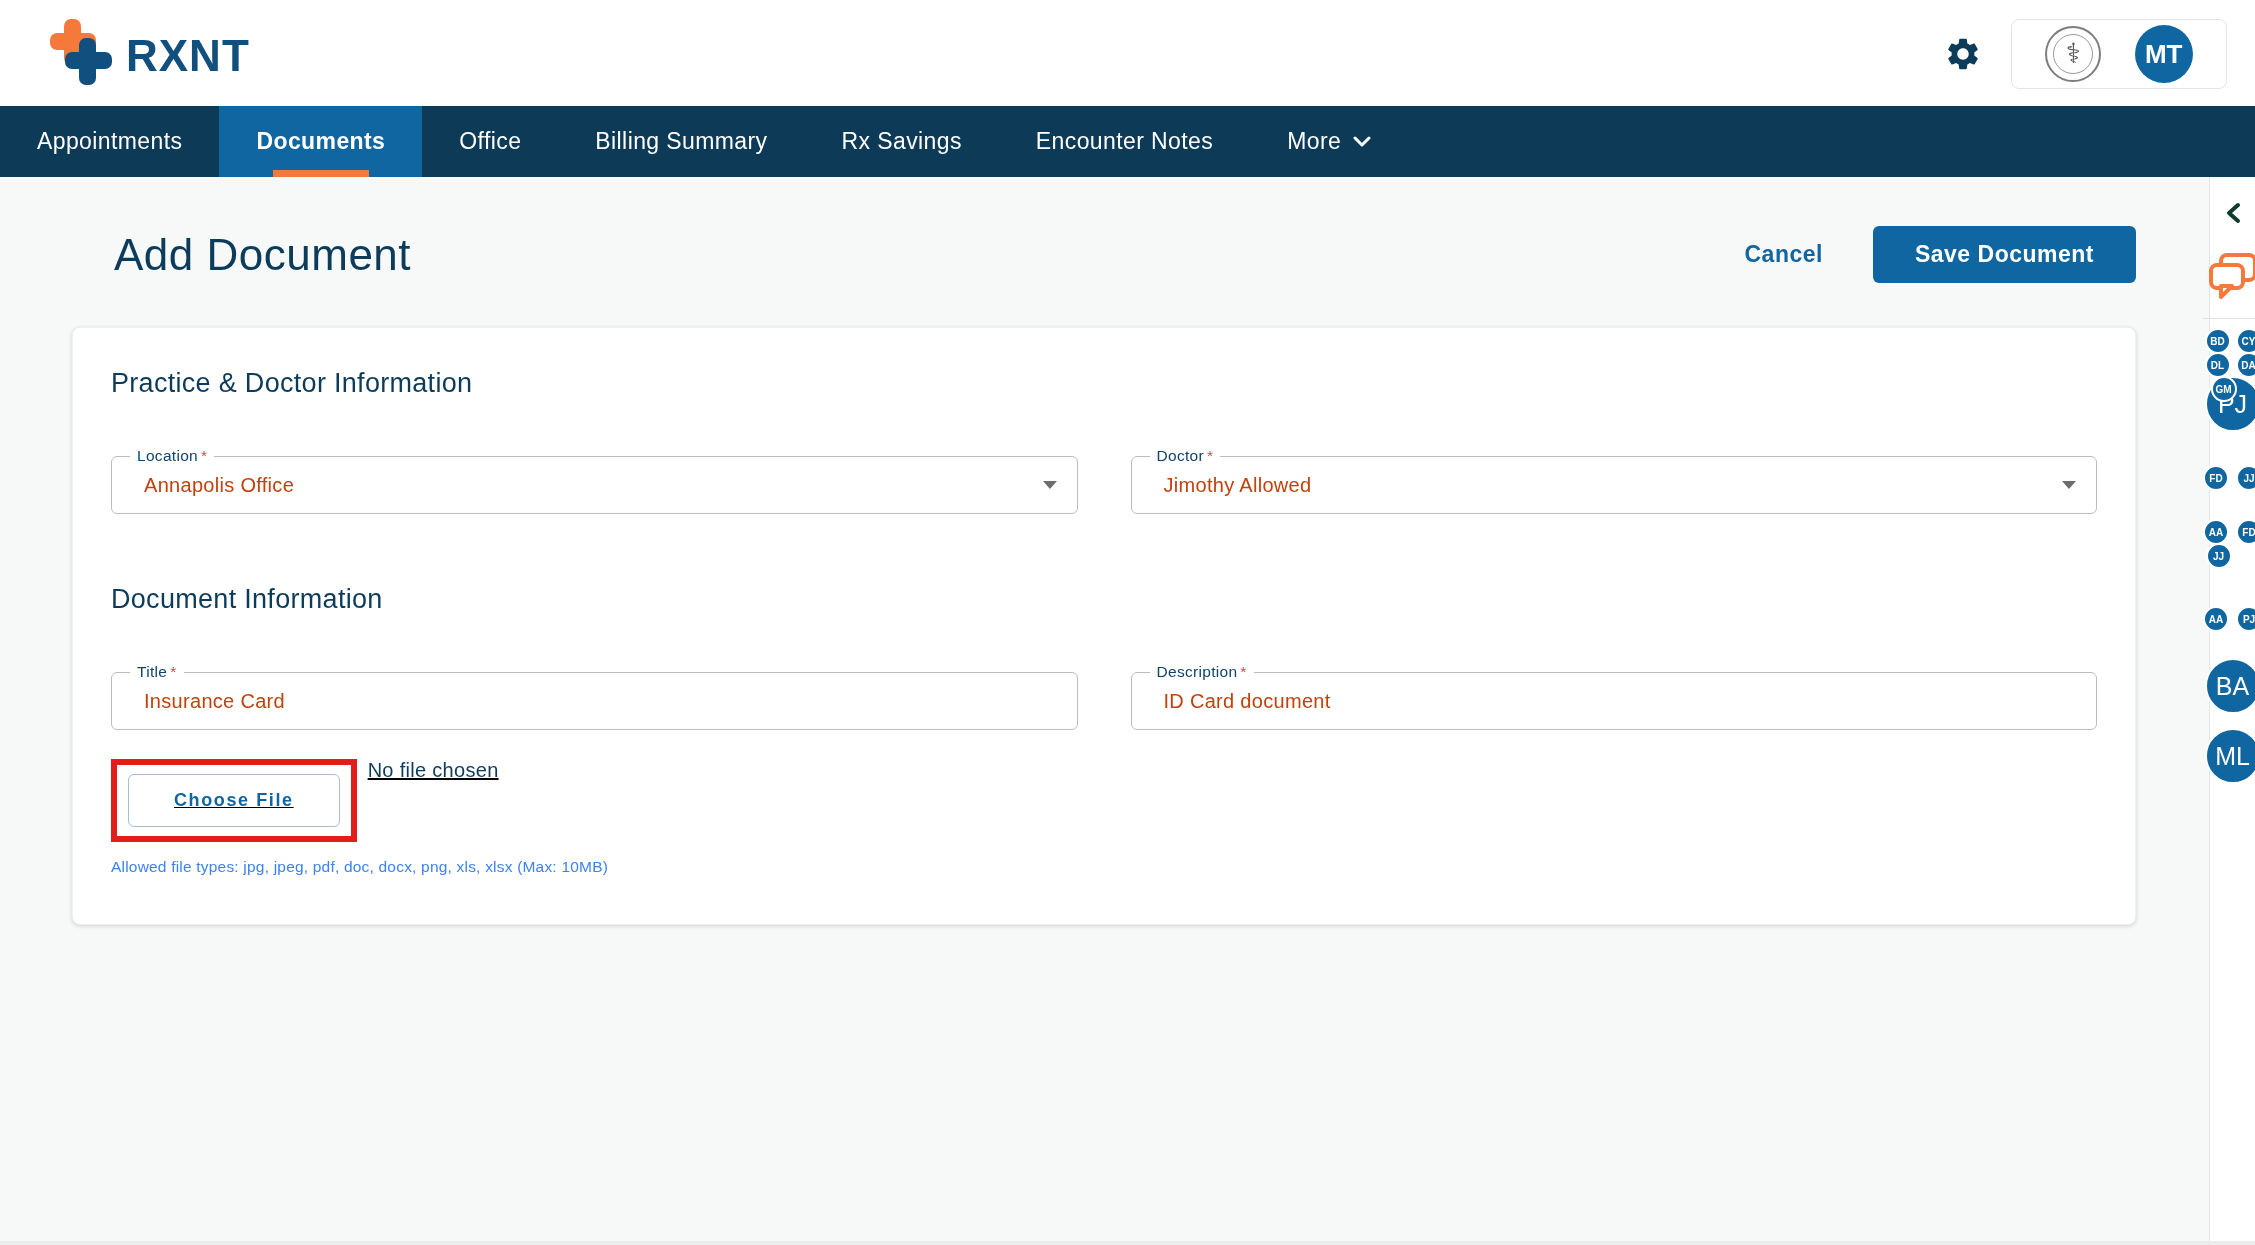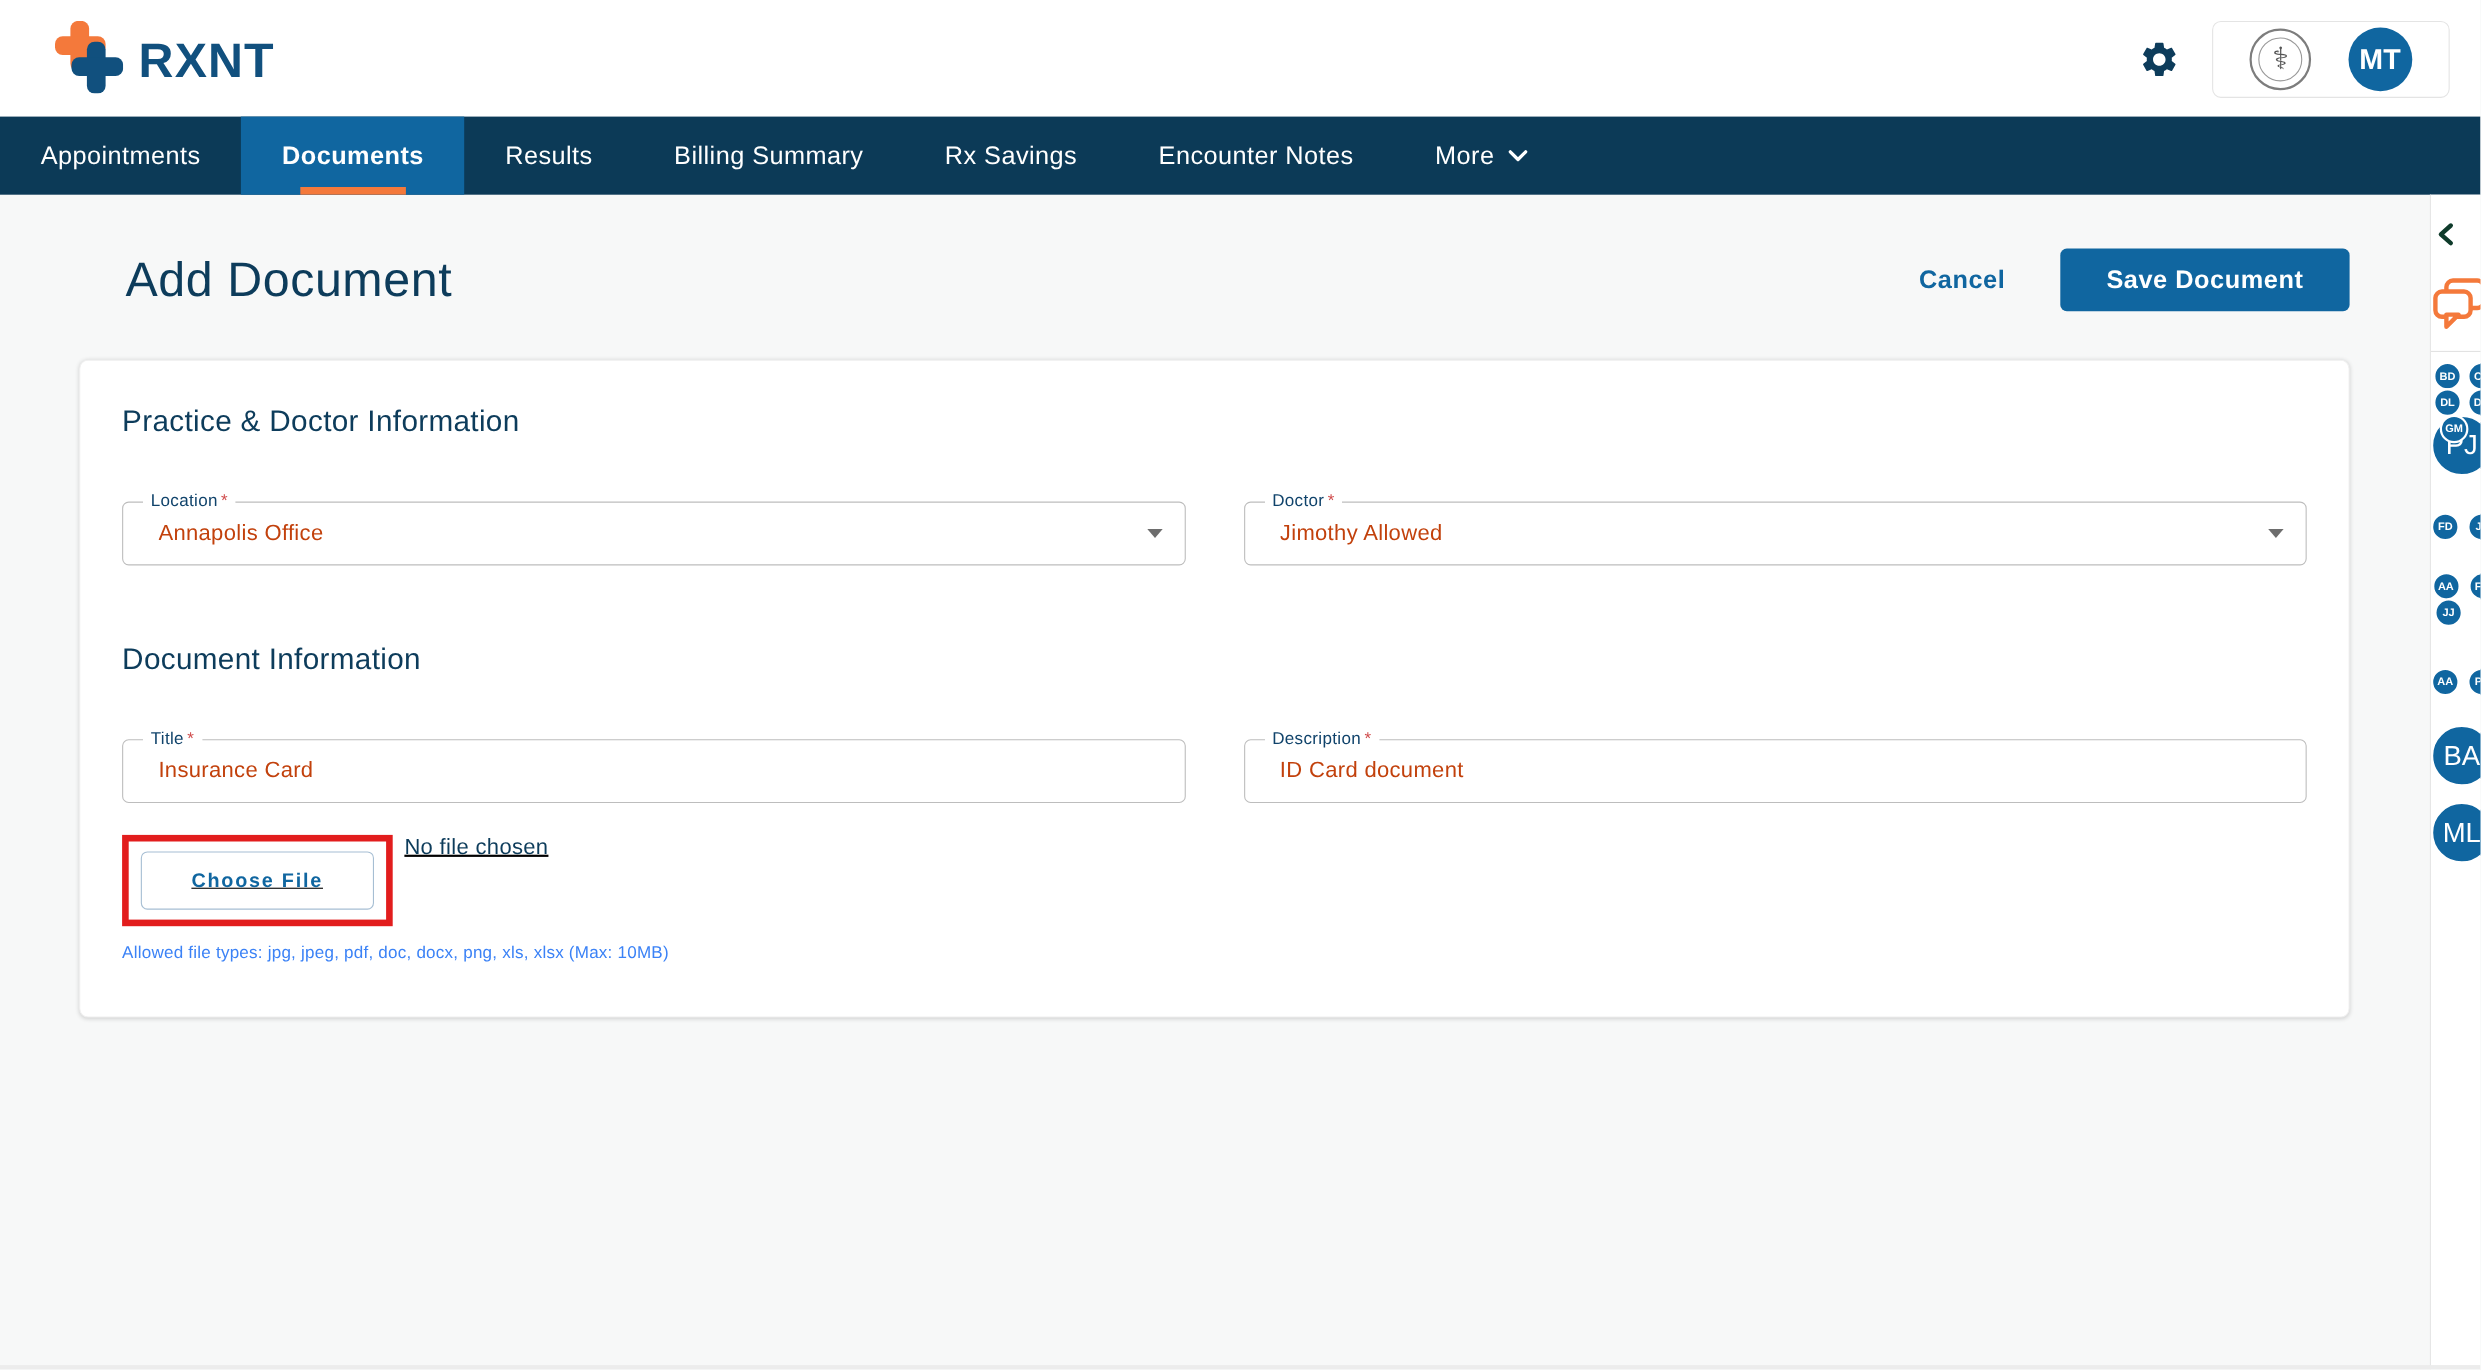--- a/index.html
+++ b/index.html
@@ -59,21 +59,21 @@
 
   .file-row { margin-top:29px; display:flex; align-items:flex-start;text-decoration:underline; }
   .red-box { border:6px solid #e21d1d; padding:9px 11px; display:inline-flex; background:transparent; }
   .choose-btn { background:#fff; border:1px solid #a6bed3; border-radius:6px; height:53px; padding:0 45px;
                 color:#1066a0; font-size:18px; font-weight:bold; letter-spacing:1.6px; font-family:inherit; cursor:pointer; }
   .file-status { margin-left:11px; font-size:20px; color:#0d3c5b; letter-spacing:0.3px; }
   .file-note { margin-top:16px; font-size:15.5px; color:#3b82f6; letter-spacing:0.2px; }
 
   
   .sidebar { width:46px; background:#ffffff; border-left:1px solid #e6e6e6; display:flex; flex-direction:column;
-             align-items:flex-start; padding-top:23px; }
+             align-items:center; padding-top:23px; }
   .collapse-btn { width:26px; height:26px; cursor:pointer; display:flex; align-items:center; justify-content:center; }
   .chat-btn { margin-top:26px; cursor:pointer; }
   .side-divider { width:62px; height:1px; background:#e2e2e2; margin-top:14px; }
   .av-sm { width:26px; height:26px; border-radius:50%; background:#1066a0; border:2px solid #fff;
            color:#fff; font-size:10px; font-weight:bold; display:flex; align-items:center; justify-content:center;
            cursor:pointer; }
   .av-lg { width:56px; height:56px; border-radius:50%; background:#1066a0; border:2px solid #fff;
            color:#fff; font-size:25px; display:flex; align-items:center; justify-content:center; cursor:pointer; }
   .cluster1 { position:relative; width:60px; height:64px; margin-top:9px; }
   .cluster1 .p1 { position:absolute; left:2px;  top:0; }
@@ -130,21 +130,21 @@
   </div>
 
   <div class="nav">
     <div class="nav-tab">
         <span>Appointments</span>
       </div>
     <div class="nav-tab active">
         <span>Documents</span>
       </div>
     <div class="nav-tab">
-        <span>Results</span>
+        <span>Office</span>
       </div>
     <div class="nav-tab">
         <span>Billing Summary</span>
       </div>
     <div class="nav-tab">
         <span>Rx Savings</span>
       </div>
     <div class="nav-tab">
         <span>Encounter Notes</span>
       </div>

